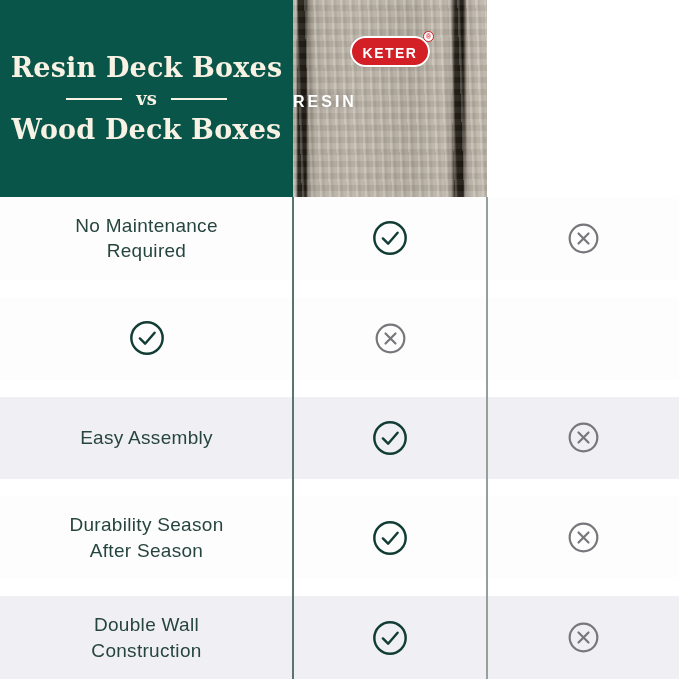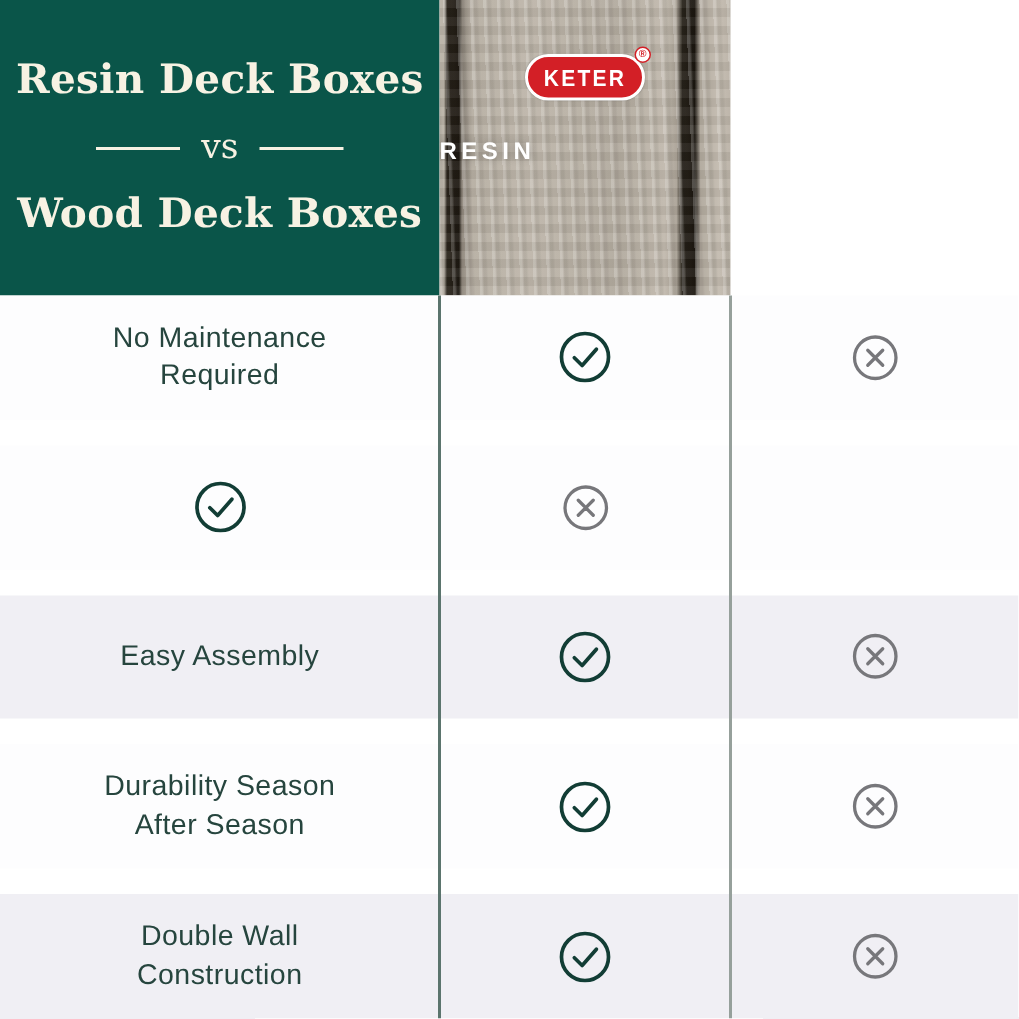--- a/index.html
+++ b/index.html
@@ -9,26 +9,26 @@
     --divider-left:#5b746d; --divider-right:#96a09b;
     --keter-red:#d31f26; --resin-base:#b4ac9f; --wood-base:#6f675a;
   }
   *{margin:0;padding:0;box-sizing:border-box;}
   body{background:#ffffff;font-family:"Liberation Sans",sans-serif;}
   .canvas{position:relative;width:679px;height:679px;overflow:hidden;background:#fff;}
 
   
   .header-band{position:absolute;top:0;left:0;width:679px;height:197px;display:flex;}
   .title-box{width:293px;height:197px;background:var(--header-green);color:var(--header-text);
-    display:flex;flex-direction:column;align-items:center;justify-content:center;gap:18px;}
+    display:flex;flex-direction:column;align-items:center;justify-content:center;gap:7px;}
   .title-line{font-family:"DejaVu Serif","Liberation Serif",serif;font-weight:700;
     font-size:27px;letter-spacing:.2px;line-height:1.1;white-space:nowrap;}
   .vs-row{display:flex;align-items:center;gap:14px;}
   .vs-line{display:inline-block;width:56px;height:2px;background:var(--header-text);}
-  .vs-label{font-family:"DejaVu Serif","Liberation Serif",serif;font-weight:400;font-size:23px;line-height:1;}
+  .vs-label{font-family:"DejaVu Serif","Liberation Serif",serif;font-weight:700;font-size:18px;line-height:1;}
 
   .col-head{position:relative;height:197px;overflow:hidden;}
   .col-head.resin{width:194px;}
   .col-head.wood{width:192px;}
 
   
   .resin-tex{position:absolute;inset:0;
     background-color:var(--resin-base);
     background-image:
       repeating-linear-gradient(0deg, rgba(255,255,255,.06) 0 6px, rgba(0,0,0,.045) 6px 12px),

